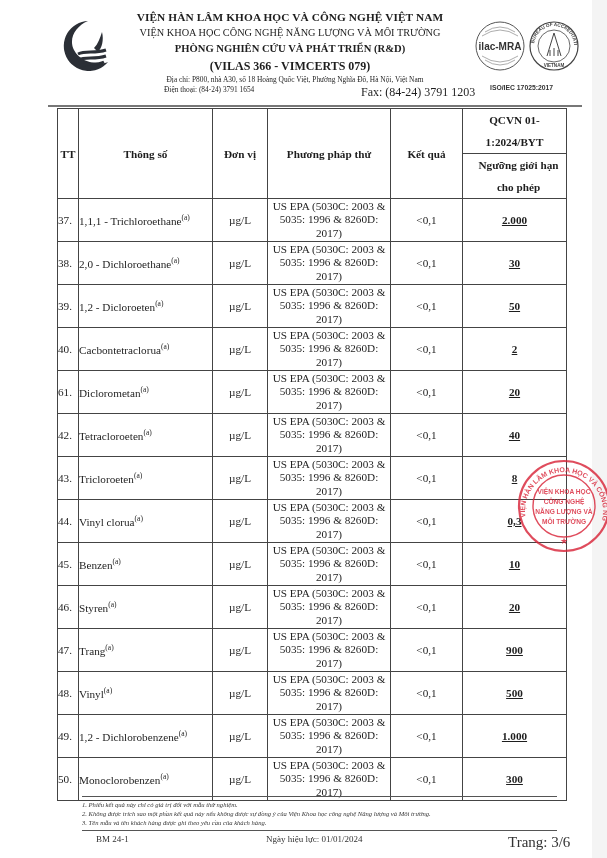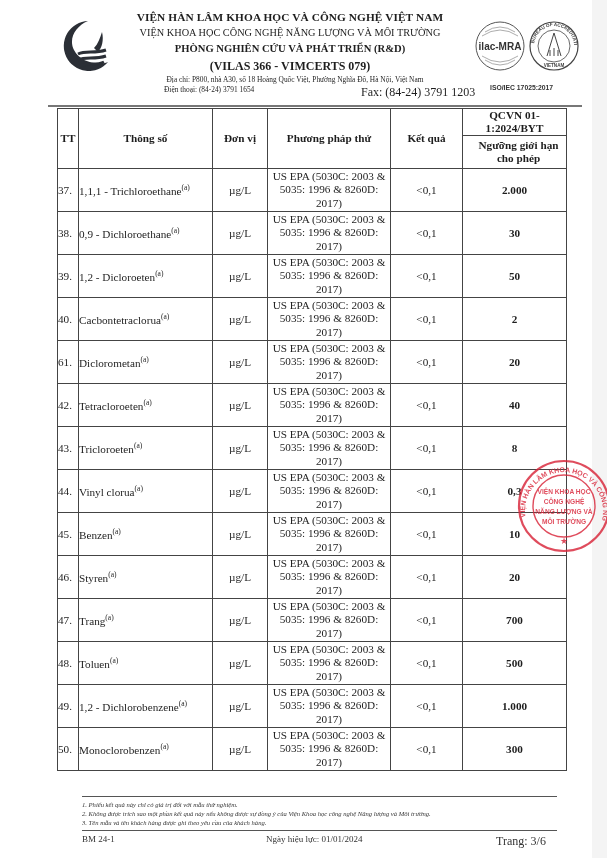--- a/index.html
+++ b/index.html
@@ -25,43 +25,43 @@
   .iso { left: 490px; top: 84px; font-family: "Liberation Sans", sans-serif; font-size: 6.8px; font-weight: bold; color:#333; }
 
   .topline { left: 48px; top: 105px; width: 534px; height: 2px; background: #777; }
 
   
   table.results {
     position: absolute; left: 57px; top: 108px; width: 509px;
     border-collapse: collapse; table-layout: fixed; font-size: 11.2px;
   }
   table.results td, table.results th { border: 1px solid #444; padding: 0; vertical-align: middle; }
-  table.results th { font-weight: bold; line-height: 13px; }
+  table.results th { font-weight: bold; line-height: 22px; }
   .c-tt { width: 21px; } .c-name { width: 134px; } .c-unit { width: 55px; }
   .c-meth { width: 123px; } .c-res { width: 72px; } .c-lim { width: 104px; }
   tr.hdr-row1 th { height: 24px; }
   tr.hdr-row2 th { height: 32px; padding-left: 8px; }
   tr.data-row td { height: 42px; }
   td.tt { text-align: left; padding-left: 2px; }
   td.name { text-align: left; padding-left: 4px; white-space: nowrap; }
   td.name sup { font-size: 7.5px; }
   td.unit, td.res { text-align: center; }
   td.meth { text-align: center; line-height: 13.6px; font-family: Liberation Serif, serif; }
-  td.lim { text-align: center; font-weight: bold; }
+  td.lim { text-align: center; font-weight: bold; text-decoration: underline; }
 
   
   .stamp { left: 516px; top: 458px; width: 96px; height: 96px; opacity: 0.82; }
 
   
   .fline1 { left: 82px; top: 796px; width: 475px; height: 1px; background: #555; }
   .notes { left: 82px; top: 800px; font-size: 6.6px; font-style: italic; line-height: 9.2px; color:#333; }
   .fline2 { left: 82px; top: 830px; width: 475px; height: 1px; background: #555; }
-  .ft-left { left: 82px; top: 834px; font-size: 9px; color:#333; }
+  .ft-left { left: 96px; top: 834px; font-size: 9px; color:#333; }
   .ft-mid { left: 266px; top: 834px; font-size: 9px; color:#333; }
-  .ft-right { left: 496px; top: 834px; font-size: 12px; color:#333;text-align:center; }
+  .ft-right { left: 508px; top: 834px; font-size: 15px; color:#333;text-align:center; }
 </style>
 </head>
 <body>
 
 <div class="right-edge"></div>
 
 <svg class="abs logo-left" viewBox="0 0 56 56">
   <path d="M30 3 A25 25 0 1 0 50 44 C40 48 22 44 16 32 C10 20 18 8 30 3 Z" fill="#2b2f36"></path>
   <path d="M44 14 C46 22 44 30 40 34 L36 30 C40 26 42 20 44 14 Z" fill="#2b2f36"></path>
   <path d="M20 36 C28 32 36 36 48 32" stroke="#2b2f36" stroke-width="3" fill="none"></path>
@@ -123,21 +123,21 @@
       <tr class="data-row">
         <td class="tt">37.</td>
         <td class="name"><span>1,1,1 - Trichloroethane</span><sup>(a)</sup></td>
         <td class="unit">µg/L</td>
         <td class="meth">US EPA (5030C: 2003 &amp; 5035: 1996 &amp; 8260D: 2017)</td>
         <td class="res">&lt;0,1</td>
         <td class="lim">2.000</td>
       </tr>
       <tr class="data-row">
         <td class="tt">38.</td>
-        <td class="name"><span>0,9 - Dichloroethane</span><sup>(a)</sup></td>
+        <td class="name"><span>2,0 - Dichloroethane</span><sup>(a)</sup></td>
         <td class="unit">µg/L</td>
         <td class="meth">US EPA (5030C: 2003 &amp; 5035: 1996 &amp; 8260D: 2017)</td>
         <td class="res">&lt;0,1</td>
         <td class="lim">30</td>
       </tr>
       <tr class="data-row">
         <td class="tt">39.</td>
         <td class="name"><span>1,2 - Dicloroeten</span><sup>(a)</sup></td>
         <td class="unit">µg/L</td>
         <td class="meth">US EPA (5030C: 2003 &amp; 5035: 1996 &amp; 8260D: 2017)</td>
@@ -199,25 +199,25 @@
         <td class="meth">US EPA (5030C: 2003 &amp; 5035: 1996 &amp; 8260D: 2017)</td>
         <td class="res">&lt;0,1</td>
         <td class="lim">20</td>
       </tr>
       <tr class="data-row">
         <td class="tt">47.</td>
         <td class="name"><span>Trang</span><sup>(a)</sup></td>
         <td class="unit">µg/L</td>
         <td class="meth">US EPA (5030C: 2003 &amp; 5035: 1996 &amp; 8260D: 2017)</td>
         <td class="res">&lt;0,1</td>
-        <td class="lim">700</td>
+        <td class="lim">900</td>
       </tr>
       <tr class="data-row">
         <td class="tt">48.</td>
-        <td class="name"><span>Toluen</span><sup>(a)</sup></td>
+        <td class="name"><span>Vinyl</span><sup>(a)</sup></td>
         <td class="unit">µg/L</td>
         <td class="meth">US EPA (5030C: 2003 &amp; 5035: 1996 &amp; 8260D: 2017)</td>
         <td class="res">&lt;0,1</td>
         <td class="lim">500</td>
       </tr>
       <tr class="data-row">
         <td class="tt">49.</td>
         <td class="name"><span>1,2 - Dichlorobenzene</span><sup>(a)</sup></td>
         <td class="unit">µg/L</td>
         <td class="meth">US EPA (5030C: 2003 &amp; 5035: 1996 &amp; 8260D: 2017)</td>

